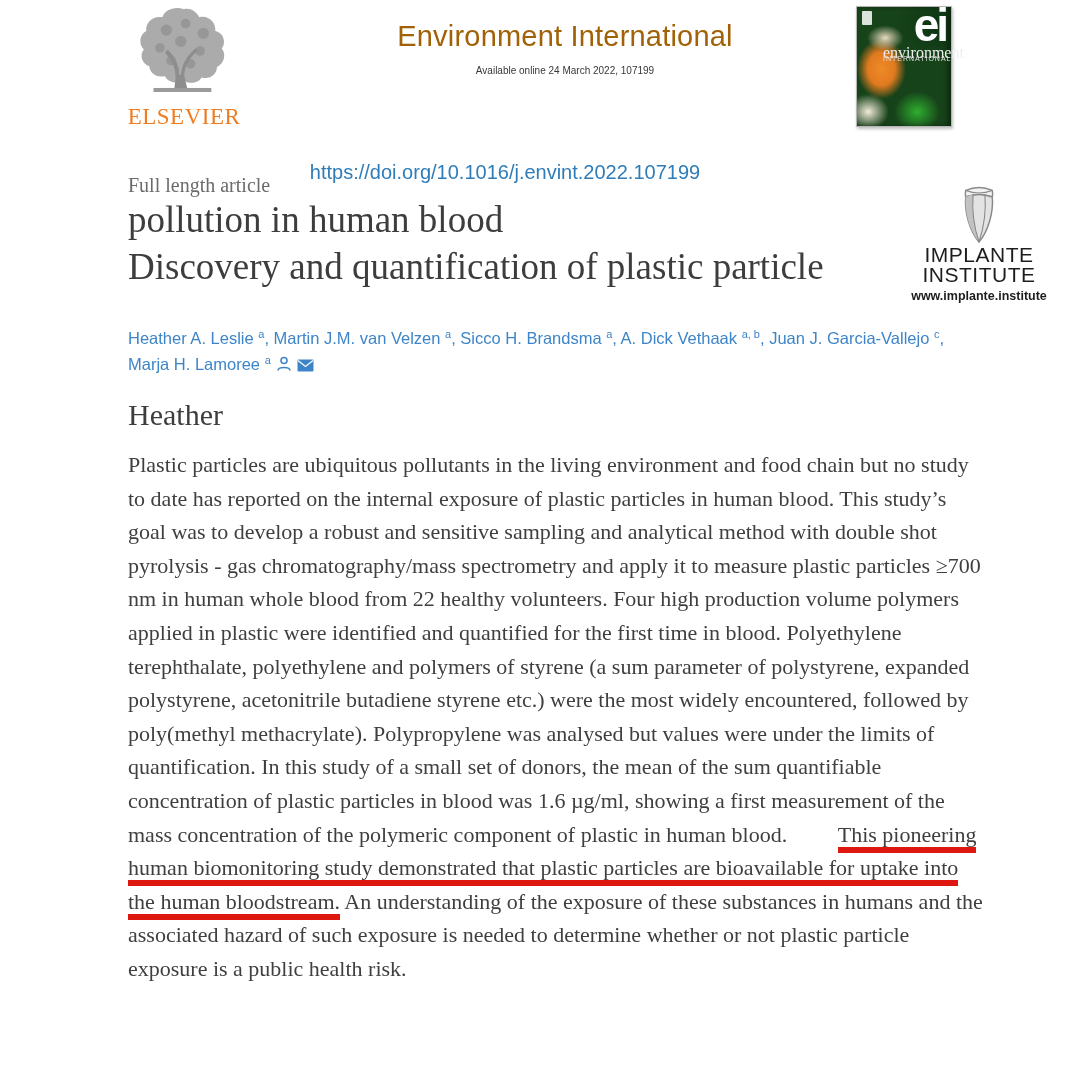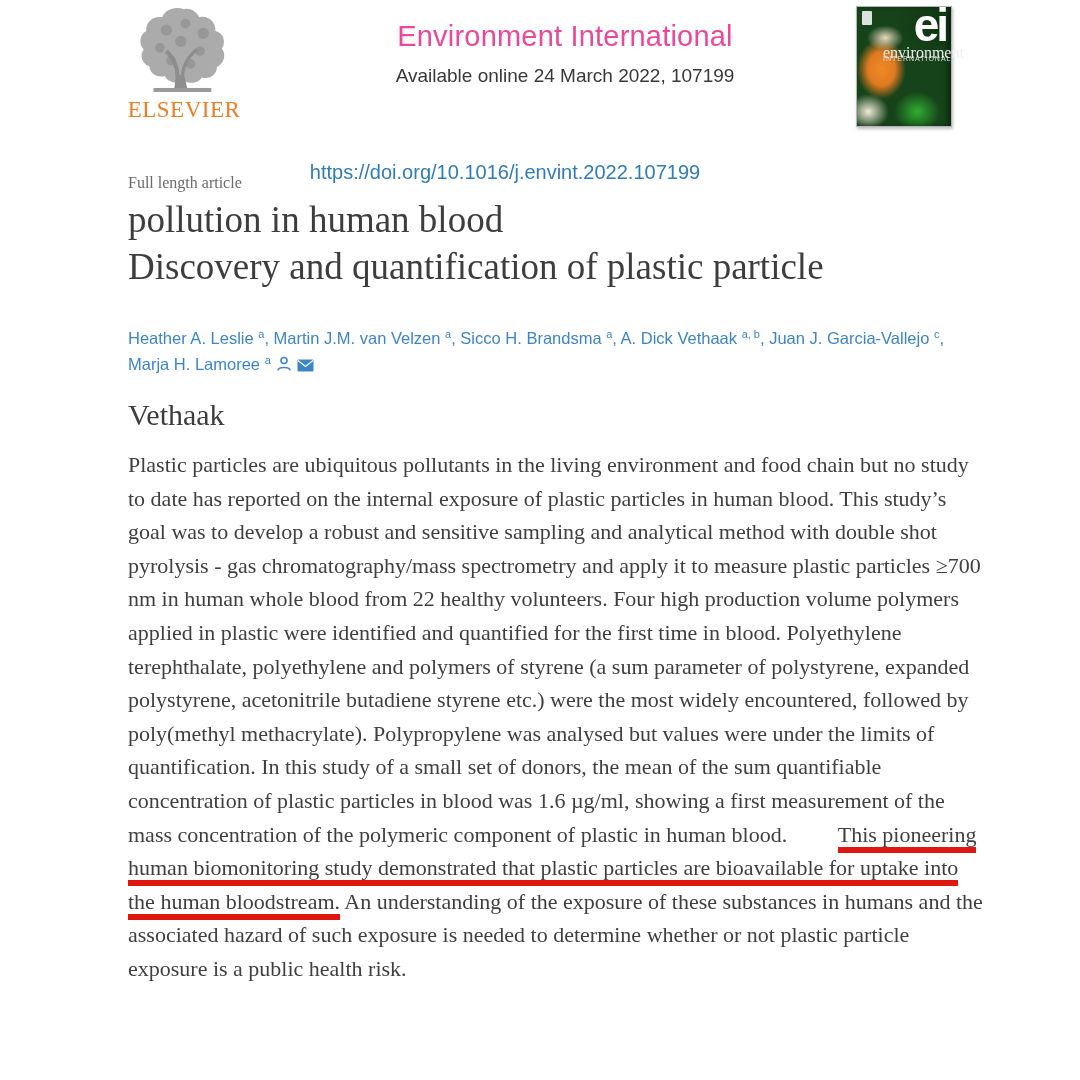--- a/index.html
+++ b/index.html
@@ -2,26 +2,26 @@
 <html><head>
 <meta charset="utf-8">
 <style>
   html,body{margin:0;padding:0;background:#ffffff;}
   .page{position:relative;width:1080px;height:1080px;background:#fff;overflow:hidden;
         font-family:"Liberation Sans",sans-serif;color:#3f3f3f;}
 
   
   .elsevier{position:absolute;left:126px;top:6px;width:116px;text-align:center;}
   .elsevier svg{display:block;margin:0 auto;}
-  .elsevier-word{margin-top:1px;font-family:"Liberation Serif",serif;font-size:23px;
+  .elsevier-word{margin-top:8px;font-family:"Liberation Serif",serif;font-size:23px;
                  letter-spacing:.5px;color:#F07C22;}
 
   .journal-block{position:absolute;left:290px;top:20px;width:550px;text-align:center;}
-  .journal-title{font-size:29px;color:#ec4899;letter-spacing:.2px;cursor:pointer;}
-  .availability{margin-top:12px;font-size:19px;color:#383838;}
+  .journal-title{font-size:29px;color:#a16207;letter-spacing:.2px;cursor:pointer;}
+  .availability{margin-top:12px;font-size:10px;color:#383838;}
   .inpress{margin-top:10px;font-size:16px;color:#2D9FD6;cursor:pointer;}
   .help-icon{display:inline-block;width:16px;height:16px;border:1.5px solid #2D9FD6;
              border-radius:50%;font-size:11.5px;font-weight:bold;line-height:16px;
              text-align:center;color:#2D9FD6;vertical-align:-3px;margin-left:4px;}
 
   .cover{position:absolute;left:856px;top:6px;width:94px;height:119px;border:1px solid #b5b5b5;
          border-radius:0;cursor:pointer;
          background-color:#17431a;
          background-image:
            radial-gradient(ellipse 26px 18px at 30% 26%, rgba(255,235,210,.9), rgba(255,235,210,0) 70%),
@@ -35,21 +35,21 @@
   .cover-ei{position:absolute;right:5px;top:-9px;font-size:46px;font-weight:bold;
             color:#fff;letter-spacing:-3px;}
   .cover-env{position:absolute;left:26px;top:37px;font-family:"Liberation Serif",serif;
              font-size:16px;color:#f0f0f0;}
   .cover-int{position:absolute;left:26px;top:48px;font-size:7px;letter-spacing:1px;color:#e0e0e0;}
 
   
   .doi{position:absolute;top:161px;left:0;right:70px;text-align:center;font-size:20px;
        color:#2E7CB8;cursor:pointer;}
   .article-type{position:absolute;top:174px;left:128px;font-family:"Liberation Serif",serif;
-                font-size:16px;color:#6b6b6b;}
+                font-size:20px;color:#6b6b6b;}
 
   
   .title{position:absolute;top:196px;left:128px;width:830px;margin:0;font-weight:400;
          font-family:"Liberation Serif",serif;font-size:37px;line-height:47px;color:#3d3d3d;}
   .title span{display:block;}
 
   
   .implante{position:absolute;left:908px;top:183px;width:142px;text-align:center;color:#1d1d1d;}
   .implante svg{display:block;margin:0 auto;}
   .imp-line{font-size:21px;line-height:20px;letter-spacing:.5px;}
@@ -109,27 +109,40 @@
   </div>
 
   <div class="doi">https://doi.org/10.1016/j.envint.2022.107199</div>
   <div class="article-type">Full length article</div>
 
   <h1 class="title">
       <span>pollution in human blood</span>
       <span>Discovery and quantification of plastic particle</span>
     </h1>
 
+  <div class="implante">
+    <svg viewBox="0 0 60 84" width="46" height="62">
+      <path d="M12 10 Q30 2 48 10 Q49 15 48 19 Q30 12 12 19 Q11 15 12 10 Z" fill="#f2f2f2" stroke="#8a8a8a" stroke-width="2"></path>
+      <path d="M12 19 Q30 12 48 19 C50 40 42 66 30 80 C18 66 10 40 12 19 Z" fill="#e3e3e3" stroke="#8a8a8a" stroke-width="2"></path>
+      <path d="M12 19 Q17 16.5 22 15.7 C20 40 24 62 30 80 C18 66 10 40 12 19 Z" fill="#c2c2c2"></path>
+      <path d="M22 15.7 C20 40 24 62 30 80" stroke="#8a8a8a" stroke-width="1.5" fill="none"></path>
+      <path d="M38 15.7 C40 40 36 62 30 80" stroke="#8a8a8a" stroke-width="1.5" fill="none"></path>
+      <path d="M12 10 Q30 17 48 10" stroke="#8a8a8a" stroke-width="1.5" fill="none"></path>
+    </svg>
+    <div class="imp-line">IMPLANTE</div>
+    <div class="imp-line">INSTITUTE</div>
+    <div class="imp-url">www.implante.institute</div>
+  </div>
 
   <div class="authors">
     <span class="author"><span>Heather A. Leslie</span> <sup>a</sup></span><span>, </span><span class="author"><span>Martin J.M. van Velzen</span> <sup>a</sup></span><span>, </span><span class="author"><span>Sicco H. Brandsma</span> <sup>a</sup></span><span>, </span><span class="author"><span>A. Dick Vethaak</span> <sup>a, b</sup></span><span>, </span><span class="author"><span>Juan J. Garcia-Vallejo</span> <sup>c</sup></span><span>, </span><span class="author"><span>Marja H. Lamoree</span> <sup>a</sup></span><span class="author-icons"><svg width="16" height="16" viewBox="0 0 16 16">
           <circle cx="8" cy="4.5" r="3" stroke="#3d85c8" fill="none" stroke-width="1.6"></circle>
           <path d="M2 14.5 C2 10.5 14 10.5 14 14.5" stroke="#3d85c8" fill="none" stroke-width="1.6"></path>
         </svg><svg width="17" height="13" viewBox="0 0 17 13">
           <rect x="0.5" y="0.5" width="16" height="12" rx="1" fill="#3d85c8"></rect>
           <path d="M1 1.5 L8.5 7.5 L16 1.5" stroke="#ffffff" stroke-width="1.2" fill="none"></path>
         </svg></span>
   </div>
 
-  <h2 class="abstract-h">Vethaak</h2>
+  <h2 class="abstract-h">Heather</h2>
   <p class="abstract-p"><span>Plastic particles are ubiquitous pollutants in the living environment and food chain but no study to date has reported on the internal exposure of plastic particles in human blood. This study’s goal was to develop a robust and sensitive sampling and analytical method with double shot pyrolysis - gas chromatography/mass spectrometry and apply it to measure plastic particles ≥700 nm in human whole blood from 22 healthy volunteers. Four high production volume polymers applied in plastic were identified and quantified for the first time in blood. Polyethylene terephthalate, polyethylene and polymers of styrene (a sum parameter of polystyrene, expanded polystyrene, acetonitrile butadiene styrene etc.) were the most widely encountered, followed by poly(methyl methacrylate). Polypropylene was analysed but values were under the limits of quantification. In this study of a small set of donors, the mean of the sum quantifiable concentration of plastic particles in blood was 1.6 µg/ml, showing a first measurement of the mass concentration of the polymeric component of plastic in human blood. </span><span class="redline">This pioneering human biomonitoring study demonstrated that plastic particles are bioavailable for uptake into the human bloodstream.</span><span> An understanding of the exposure of these substances in humans and the associated hazard of such exposure is needed to determine whether or not plastic particle exposure is a public health risk.</span></p>
 
 </div>
 
 </body></html>

